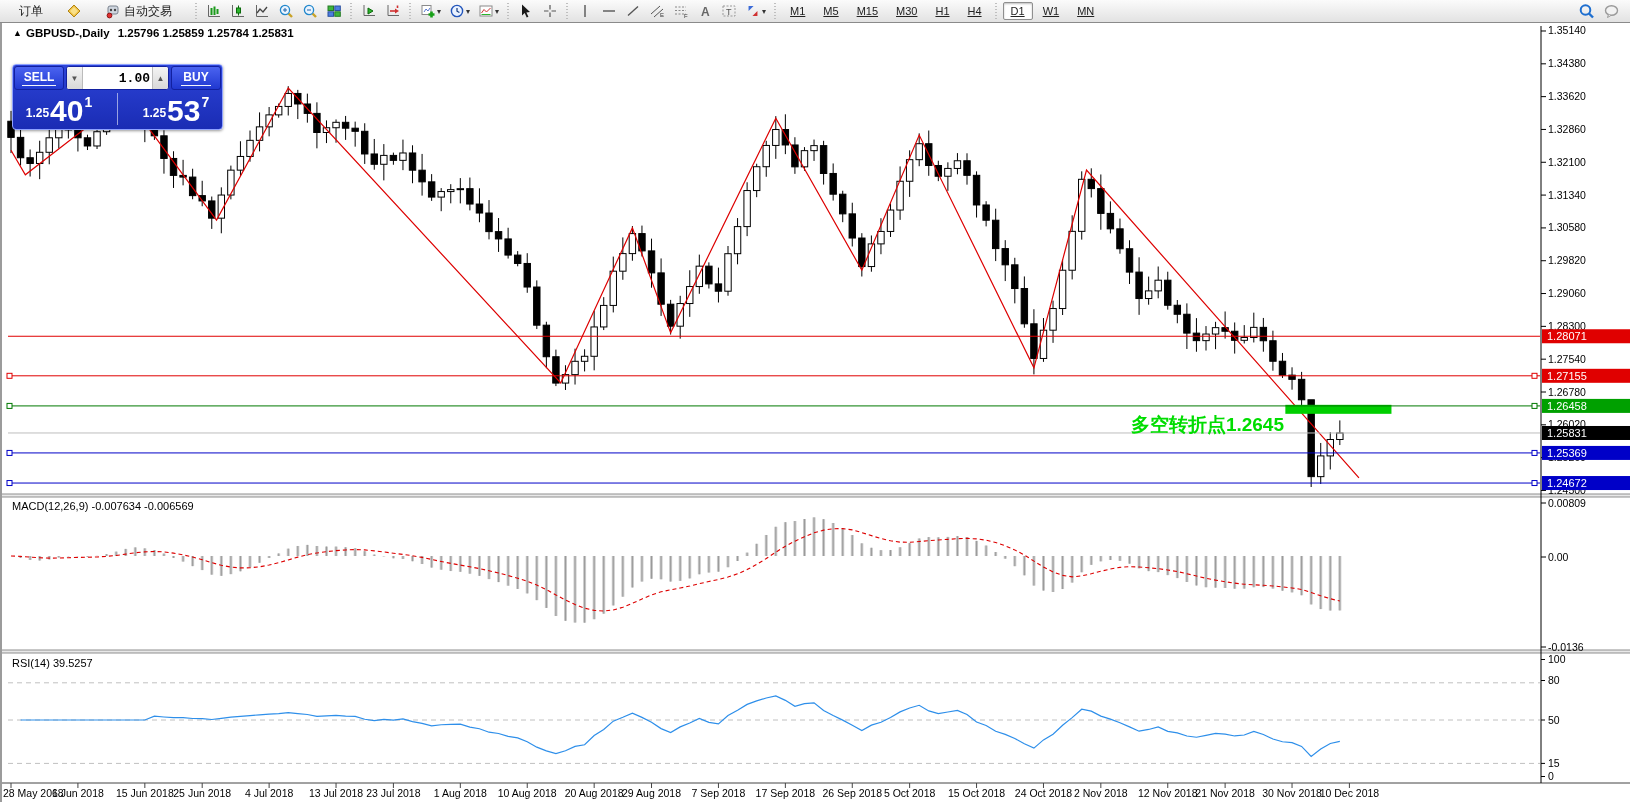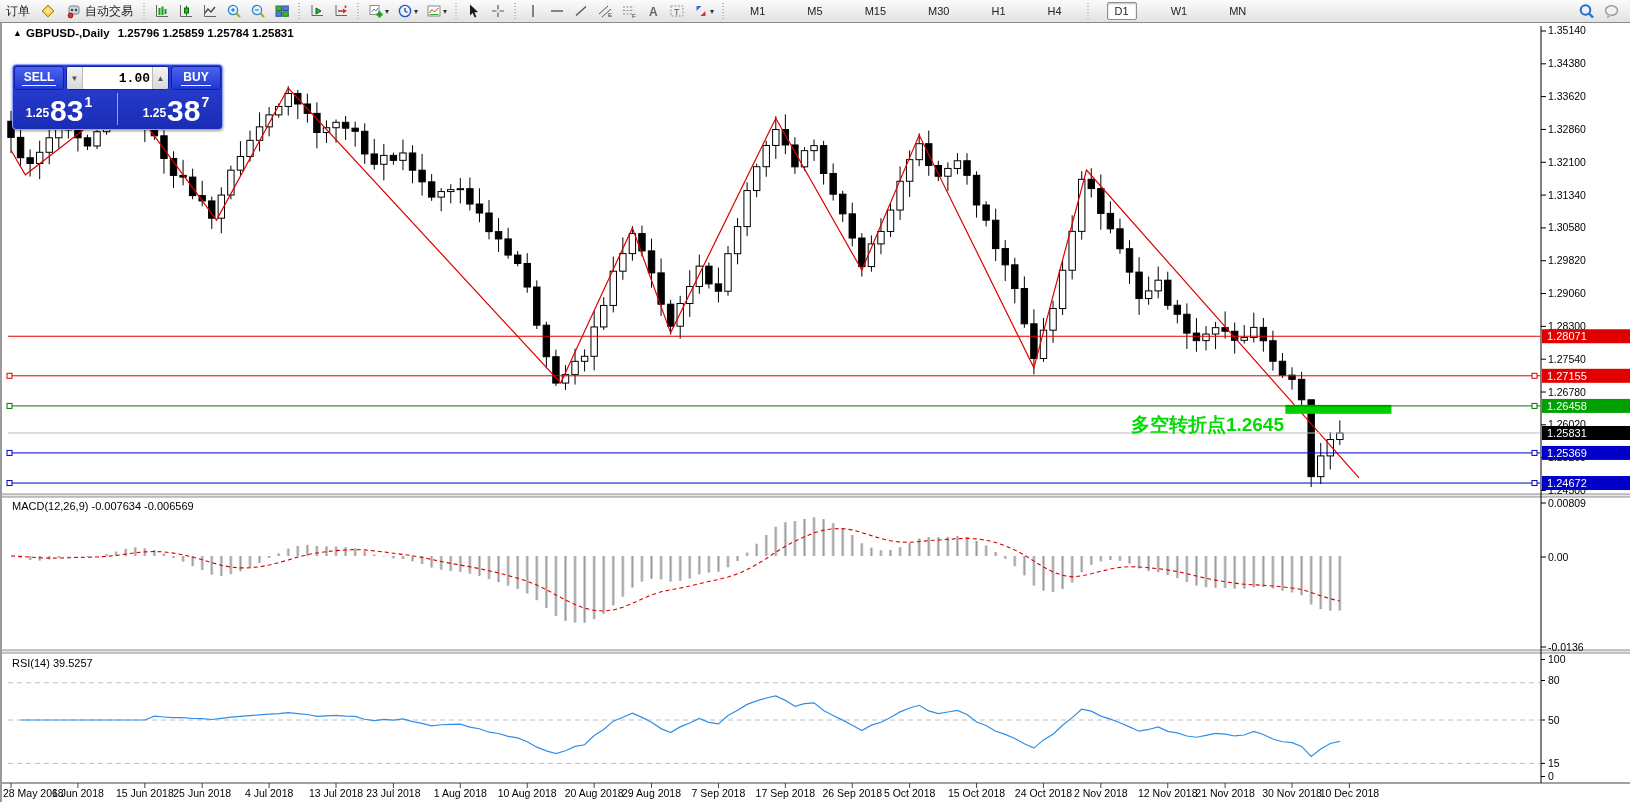--- a/index.html
+++ b/index.html
@@ -5,27 +5,27 @@
   html,body{margin:0;padding:0;background:#fff;}
   .screen{position:relative;width:1630px;height:802px;overflow:hidden;
           font-family:"Liberation Sans",sans-serif;background:#fff;}
   
   .toolbar{position:absolute;left:0;top:0;width:1630px;height:22px;display:flex;align-items:center;
            background:linear-gradient(#fbfbfb,#e2e2e2);border-bottom:1px solid #8a8a8a;
            font-size:12px;color:#222;z-index:5;}
   .tb-btn{height:20px;min-width:20px;display:flex;align-items:center;justify-content:center;
           padding:0 2px;margin:0 1px;border:1px solid transparent;border-radius:2px;background:transparent;
           font-family:inherit;font-size:12px;color:#222;cursor:default;}
-  .tb-text{padding:0 4px;}
+  .tb-text{padding:0 17px;}
   .grip{width:7px;height:16px;margin:0 2px;
         background:repeating-linear-gradient(180deg,#bfbfbf 0 1px,transparent 1px 3px);
         background-size:2px 100%;background-position:2px 0;background-repeat:no-repeat;}
   .caret::after{content:"▾";font-size:8px;color:#333;margin-left:1px;}
-  .tf-btn{height:18px;padding:0 7px;margin:0 13px;border:1px solid transparent;border-radius:2px;
-          font-size:11px;color:#222;background:transparent;font-family:inherit;}
+  .tf-btn{height:18px;padding:0 7px;margin:0 1px;border:1px solid transparent;border-radius:2px;
+          font-size:11px;color:#222;background:transparent;font-family:inherit;text-decoration:underline;}
   .tf-btn.active{background:#fff;border-color:#8f8f8f;box-shadow:inset 0 1px 2px rgba(0,0,0,.25);}
   .tb-right{margin-left:auto;display:flex;align-items:center;margin-right:6px;}
   
   .chart-area{position:absolute;left:0;top:23px;width:1630px;height:779px;background:#fff;
               border-left:2px solid #9b9b9b;box-sizing:border-box;}
   svg text{font-family:"Liberation Sans",sans-serif;}
   
   .trade-panel{position:absolute;left:10px;top:41px;width:209px;height:64px;z-index:6;
                background:linear-gradient(#2c44d8,#1a2cb4);border:1px solid #8fa2ff;border-radius:4px;
                box-shadow:0 1px 3px rgba(0,0,0,.4);color:#fff;}
@@ -980,25 +980,25 @@
           <input class="vol-input" readonly="" value="1.00" style="">
           <button class="spin right">▲</button>
         </div>
         <button class="tp-btn">
           <span>BUY</span>
         </button>
       </div>
       <div class="tp-prices">
         <div class="tp-price">
           <span class="sm">1.25</span>
-          <span class="big">83</span>
+          <span class="big">40</span>
           <span class="sup">1</span>
         </div>
         <div class="tp-div"></div>
         <div class="tp-price">
           <span class="sm">1.25</span>
-          <span class="big">38</span>
+          <span class="big">53</span>
           <span class="sup">7</span>
         </div>
       </div>
     </div>
   </div>
 </div>
 
 </body></html>

